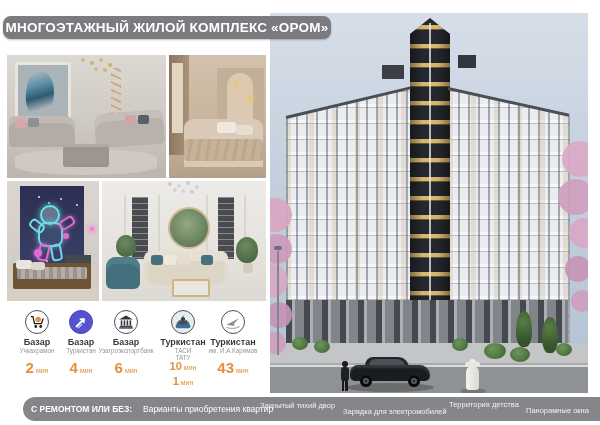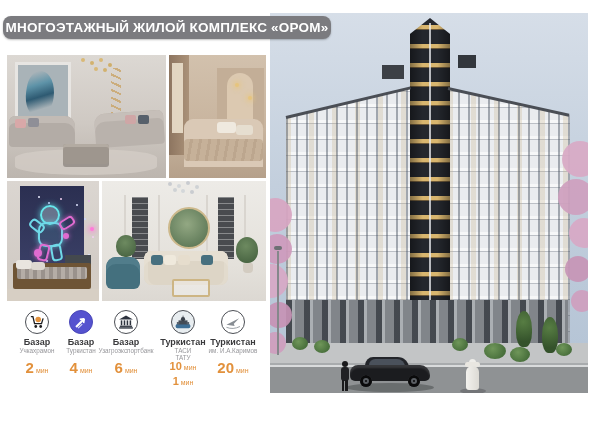--- a/index.html
+++ b/index.html
@@ -368,18 +368,26 @@
   <div class="amenity" style="left:201px">
     <div class="am-icon">
       <svg width="18" height="18" viewBox="0 0 22 22">
         <polygon points="3,14.5 18.5,6.5 12,13 13,16" fill="#878d93"></polygon>
         <path d="M3 17.5 q8 3.2 16.5 -1" stroke="#9aa0a6" stroke-width="1.2" fill="none"></path>
       </svg>
     </div>
     <div class="am-name">Туркистан</div>
     <div class="am-sub">им. И.А.Каримов</div>
     <div class="am-time">
-      <span class="num">20</span><span class="unit">мин</span>
-    </div>
-  </div>
-
+      <span class="num">43</span><span class="unit">мин</span>
+    </div>
+  </div>
+
+  <div class="bottom-banner">
+    <span class="bb-strong">С РЕМОНТОМ ИЛИ БЕЗ:</span>
+    <span class="bb-text">Варианты приобретения квартир</span>
+    <span class="bb-feature bb-f0">Закрытый тихий двор</span>
+    <span class="bb-feature bb-f1">Зарядка для электромобилей</span>
+    <span class="bb-feature bb-f2">Территория детства</span>
+    <span class="bb-feature bb-f3">Панорамные окна</span>
+  </div>
 
 </div>
 
 </body></html>

